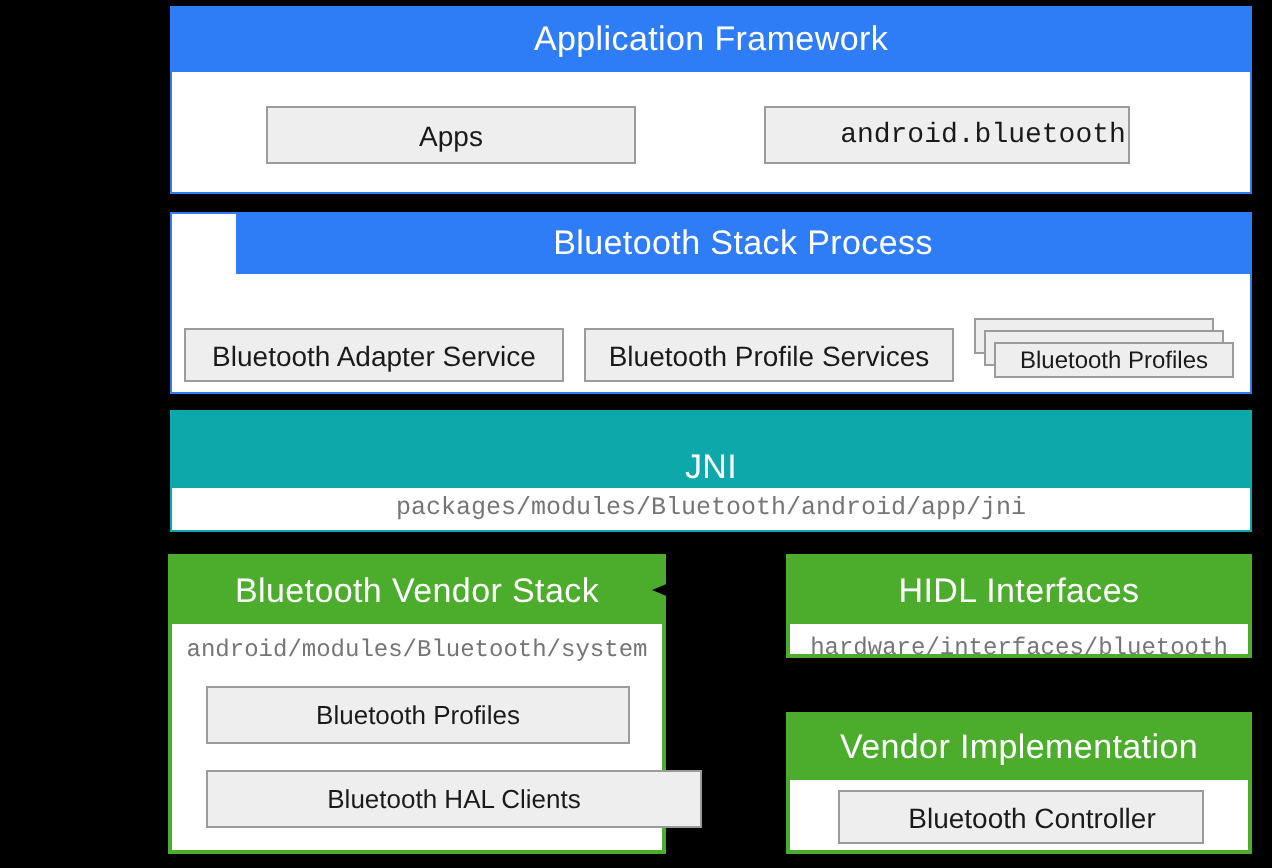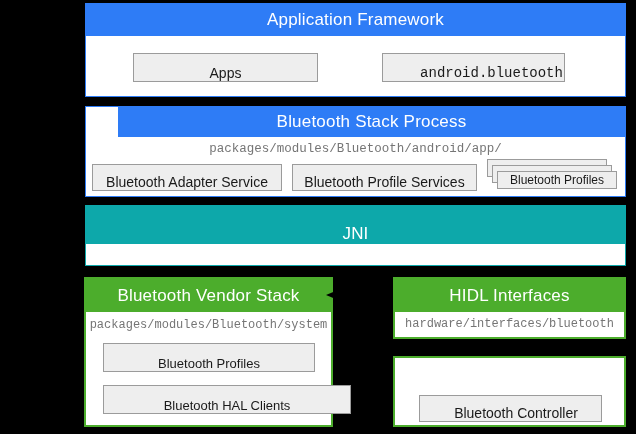--- a/index.html
+++ b/index.html
@@ -21,21 +21,21 @@
   .hdr.teal{background:var(--teal);align-items:flex-end;}
   .hdr.green{background:var(--green);}
   .pathline{
     text-align:center;color:var(--pathtext);
     font-family:"Liberation Mono","DejaVu Sans Mono",monospace;
     white-space:nowrap;
   }
   .gbox{
     position:absolute;box-sizing:border-box;
     background:var(--boxfill);border:1px solid var(--boxborder);
-    display:flex;align-items:flex-end;justify-content:center;
+    display:flex;align-items:center;justify-content:center;
     color:#1a1a1a;font-size:14px;white-space:nowrap;
   }
   .gbox.mono{font-family:"Liberation Mono","DejaVu Sans Mono",monospace;font-size:14px;}
   .stack-layer{
     position:absolute;box-sizing:border-box;width:120px;height:18px;
     background:var(--boxfill);border:1px solid var(--boxborder);
   }
   .stack-front{
     display:flex;align-items:center;justify-content:center;
     font-size:12px;color:#1a1a1a;white-space:nowrap;
@@ -56,68 +56,71 @@
     </div>
     <div class="gbox mono" style="left:296px;top:49px;width:183px;height:29px;padding-left:36px;">
       <span>android.bluetooth</span>
     </div>
   </div>
 
   <div class="section blue" style="left:85px;top:106px;width:541px;height:91px;">
     <div class="hdr blue" style="height:30px;margin-left:32px;">
       <span>Bluetooth Stack Process</span>
     </div>
-    <div class="pathline" style="margin-top:5px;font-size:12.5px;">packages/modules/Bluetooth/android/app/</div>
     <div class="gbox" style="left:6px;top:57px;width:190px;height:27px;">
       <span>Bluetooth Adapter Service</span>
     </div>
     <div class="gbox" style="left:206px;top:57px;width:185px;height:27px;">
       <span>Bluetooth Profile Services</span>
     </div>
 
     <div style="position:absolute;left:401px;top:52px;width:131px;height:32px;">
       <div class="stack-layer" style="left:0;top:0;"></div>
       <div class="stack-layer" style="left:5px;top:6px;"></div>
       <div class="stack-layer stack-front" style="left:10px;top:12px;">
         <span>Bluetooth Profiles</span>
       </div>
     </div>
   </div>
 
   <div class="section teal" style="left:85px;top:205px;width:541px;height:61px;">
     <div class="hdr teal" style="height:38px;">
       <span>JNI</span>
     </div>
+    <div class="pathline" style="margin-top:3px;font-size:12.5px;">packages/modules/Bluetooth/android/app/jni</div>
   </div>
 
   <div class="section green" style="left:84px;top:277px;width:249px;height:150px;">
     <div class="hdr green" style="height:33px;">
       <span>Bluetooth Vendor Stack</span>
     </div>
-    <div class="pathline" style="margin-top:6px;font-size:12px;">packages/modules/Bluetooth/system</div>
+    <div class="pathline" style="margin-top:6px;font-size:12px;">android/modules/Bluetooth/system</div>
     <div class="gbox" style="left:17px;top:64px;width:212px;height:29px;font-size:13px;">
       <span>Bluetooth Profiles</span>
     </div>
     <div class="gbox" style="left:17px;top:106px;width:248px;height:29px;font-size:13px;">
       <span>Bluetooth HAL Clients</span>
     </div>
   </div>
 
   <svg class="arrow-svg" width="76" height="12" viewBox="0 0 76 12">
     <line x1="10" y1="6" x2="66" y2="6" stroke="#000" stroke-width="2"></line>
     <polygon points="1,6 13,1 13,11" fill="#000"></polygon>
     <polygon points="75,6 63,1 63,11" fill="#000"></polygon>
   </svg>
 
-  <div class="section green" style="left:393px;top:277px;width:233px;height:62px;">
+  <div class="section green" style="left:393px;top:277px;width:233px;height:52px;">
     <div class="hdr green" style="height:33px;">
       <span>HIDL Interfaces</span>
     </div>
     <div class="pathline" style="margin-top:5px;font-size:12px;">hardware/interfaces/bluetooth</div>
   </div>
 
   <div class="section green" style="left:393px;top:356px;width:233px;height:71px;">
+    <div class="hdr green" style="height:32px;">
+      <span>Vendor Implementation</span>
+    </div>
     <div class="gbox" style="left:24px;top:37px;width:183px;height:27px;padding-left:11px;">
       <span>Bluetooth Controller</span>
     </div>
   </div>
 
 </div>
 
 </body></html>

